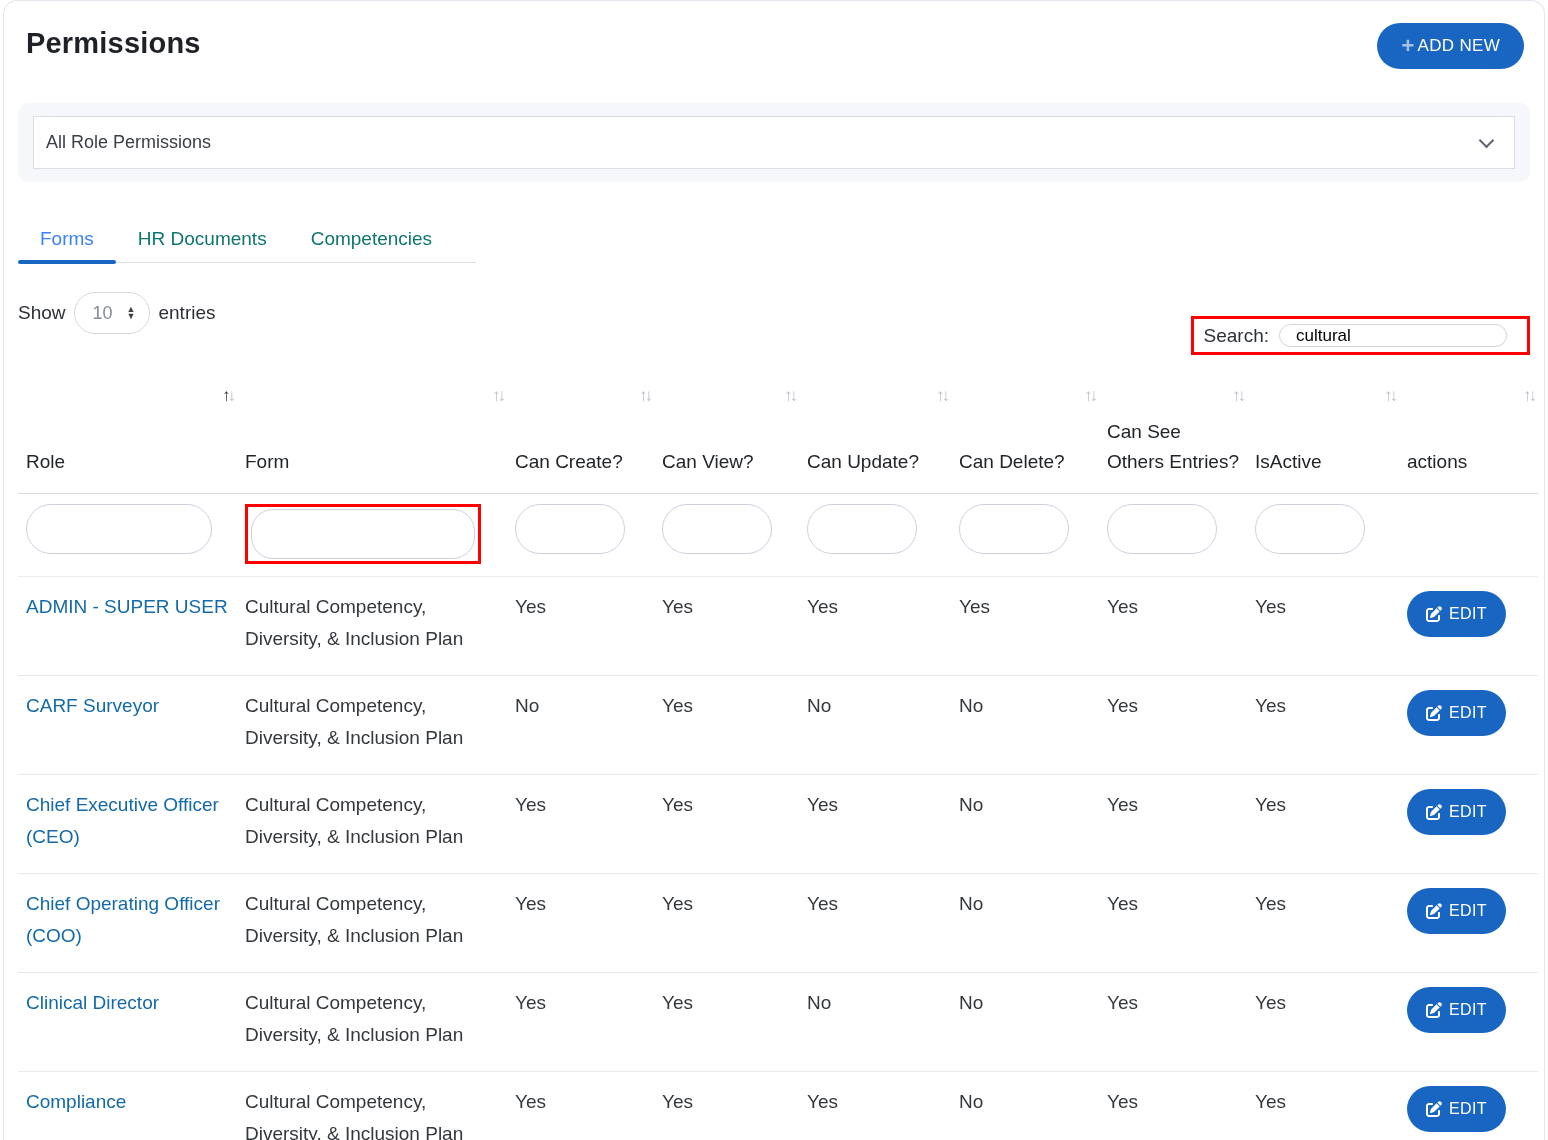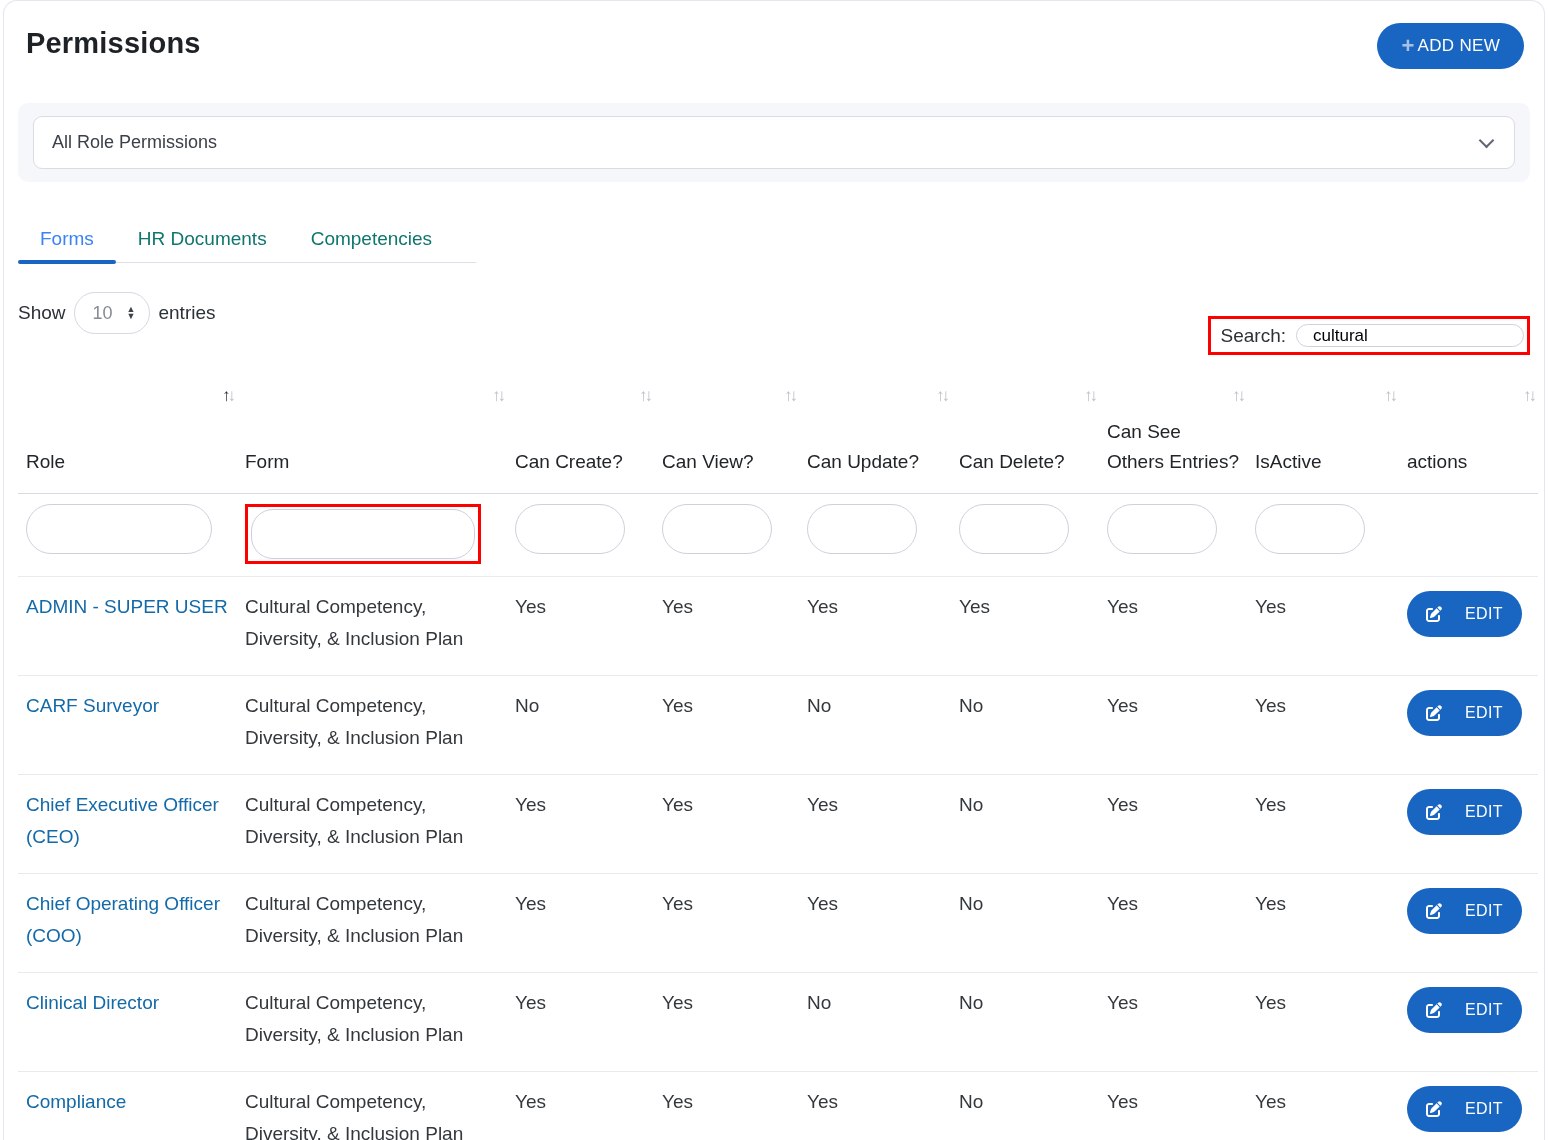--- a/index.html
+++ b/index.html
@@ -23,22 +23,22 @@
     background:#1966c2; color:#fff; border:none; cursor:pointer;
     height:46px; border-radius:24px; padding:0 24px;
     font-family:"Liberation Sans",sans-serif; font-size:17px; letter-spacing:.3px;
   }
   .btn-primary .plus { color:#a7c0e6; font-size:22px; font-weight:bold; margin-right:3px; line-height:1; }
   
   .dropdown-wrap {
     margin-top:34px; background:#f6f7fa; border-radius:10px; padding:13px 15px;
   }
   .dropdown {
-    position:relative; background:#fff; border:1px solid #d9dce4; border-radius:9px;
-    height:53px; display:flex; align-items:center; padding:0 18px;
+    position:relative; background:#fff; border:1px solid #d9dce4; border-radius:0;
+    height:53px; display:flex; align-items:center; padding:0 12px;
     font-size:18px; color:#3b4048; cursor:pointer;
   }
   .chevron {
     position:absolute; right:22px; top:20px;
     width:11px; height:11px; border-right:2px solid #5f6672; border-bottom:2px solid #5f6672;
     transform:rotate(45deg); margin-top:-2px;
   }
   
   .tabs { margin-top:38px; display:inline-flex; border-bottom:1px solid #dcdfe5; padding-right:22px; }
   .tab {
@@ -52,21 +52,21 @@
   .toolbar { display:flex; justify-content:space-between; align-items:center; margin-top:8px; }
   .show-entries { display:flex; align-items:center; gap:8px; font-size:19px; color:#2c3137; }
   .length-select {
     display:inline-flex; align-items:center; gap:14px;
     border:1px solid #d6d9e2; border-radius:21px; height:42px; padding:0 14px 0 18px; cursor:pointer;
   }
   .length-select .val { color:#868c96; font-size:18px; }
   .updown { display:flex; flex-direction:column; line-height:.75; font-size:9px; color:#3d434b; }
   .search-box {
     display:flex; align-items:center; gap:10px;
-    border:3px solid #fd0000; padding:5px 3px 5px 10px;margin-top:45px;
+    border:3px solid #fd0000; padding:5px 20px 5px 10px;margin-top:45px;
   }
   .search-box label { font-size:19px; color:#2c3137; }
   .search-input {
     width:228px; height:23px; border:1px solid #ced3da; border-radius:19px;
     padding:0 16px; font-size:17px; color:#000000; outline:none;
     font-family:"Liberation Sans",sans-serif; background:#fff;
   }
   
   table { width:100%; border-collapse:collapse; margin-top:16px; table-layout:fixed; }
   col.c-role{width:219px} col.c-form{width:270px} col.c-create{width:147px}
@@ -88,21 +88,21 @@
   }
   .filter-input.w-role { width:186px; }
   .filter-input.w-form { width:100%; border-radius:22px; }
   .red-wrap { border:3px solid #fd0000; padding:2px 3px; width:236px; }
   tbody td {
     font-size:19px; color:#33383d; padding:14px 8px 20px; line-height:32px;
     border-bottom:1px solid #e7e9ed; vertical-align:top;
   }
   td.role-cell a { color:#146aa8; text-decoration:none; cursor:pointer; }
   .btn-edit {
-    display:inline-flex; align-items:center; gap:23px;
+    display:inline-flex; align-items:center; gap:7px;
     background:#1966c2; color:#fff; border:none; cursor:pointer;
     height:46px; border-radius:23px; padding:0 19px;
     font-family:"Liberation Sans",sans-serif; font-size:16px; letter-spacing:.4px;
   }
   .btn-edit svg { display:block; }
 </style>
 </head>
 <body>
 
 <div class="card">

